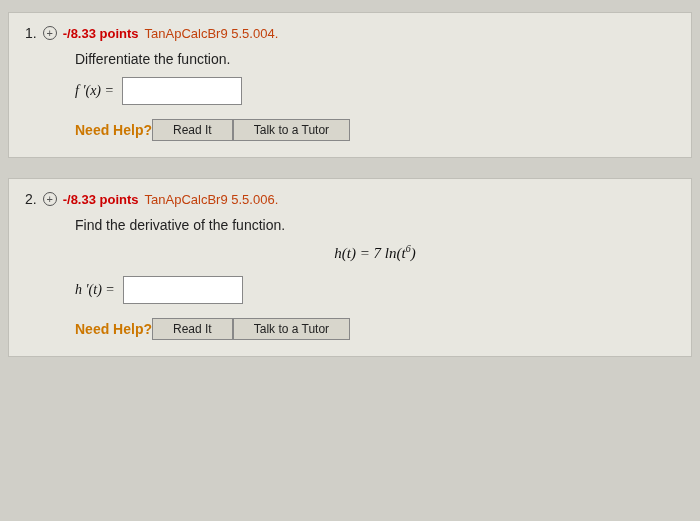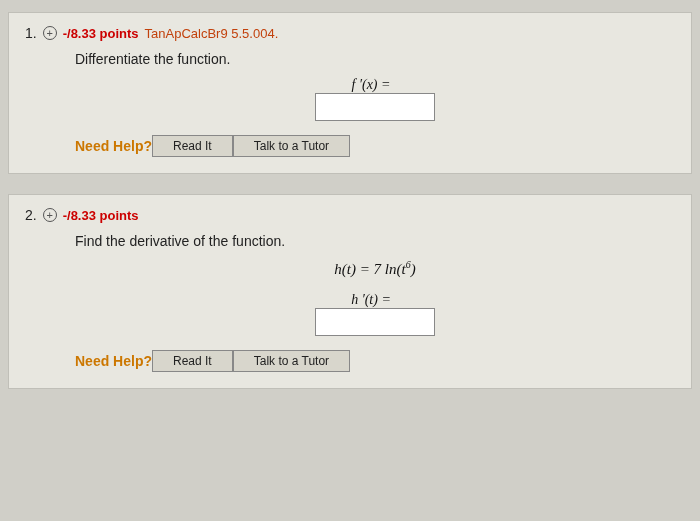--- a/index.html
+++ b/index.html
@@ -81,21 +81,20 @@
       color: #111;
       text-align: center;
       margin-bottom: 14px;
       font-family: "Times New Roman", serif;
     }
 
     .answer-row {
       display: flex;
       align-items: center;
       margin-bottom: 14px;
-      flex-direction: column;
     }
 
     .answer-label {
       font-style: italic;
       font-size: 14px;
       font-family: "Times New Roman", serif;
       color: #111;
       margin-right: 8px;
       white-space: nowrap;
     }
@@ -166,20 +165,21 @@
     </div>
   </div>
 
   <div class="separator"></div>
 
   <div class="question-block">
     <div class="question-header">
       <span class="question-number">2.</span>
       <span class="plus-icon">+</span>
       <span class="points-label">-/8.33 points</span>
+      <span class="reference-label">TanApCalcBr9 5.5.006.</span>
     </div>
     <div class="question-body">
       <div class="instruction-text">Find the derivative of the function.</div>
       <div class="math-display">
         <i>h</i>(<i>t</i>) = 7 ln(<i>t</i><sup>6</sup>)
       </div>
       <div class="answer-row">
         <span class="answer-label"><i>h</i> ′(<i>t</i>) =</span>
         <input class="answer-input" type="text" value="" style="">
       </div>

